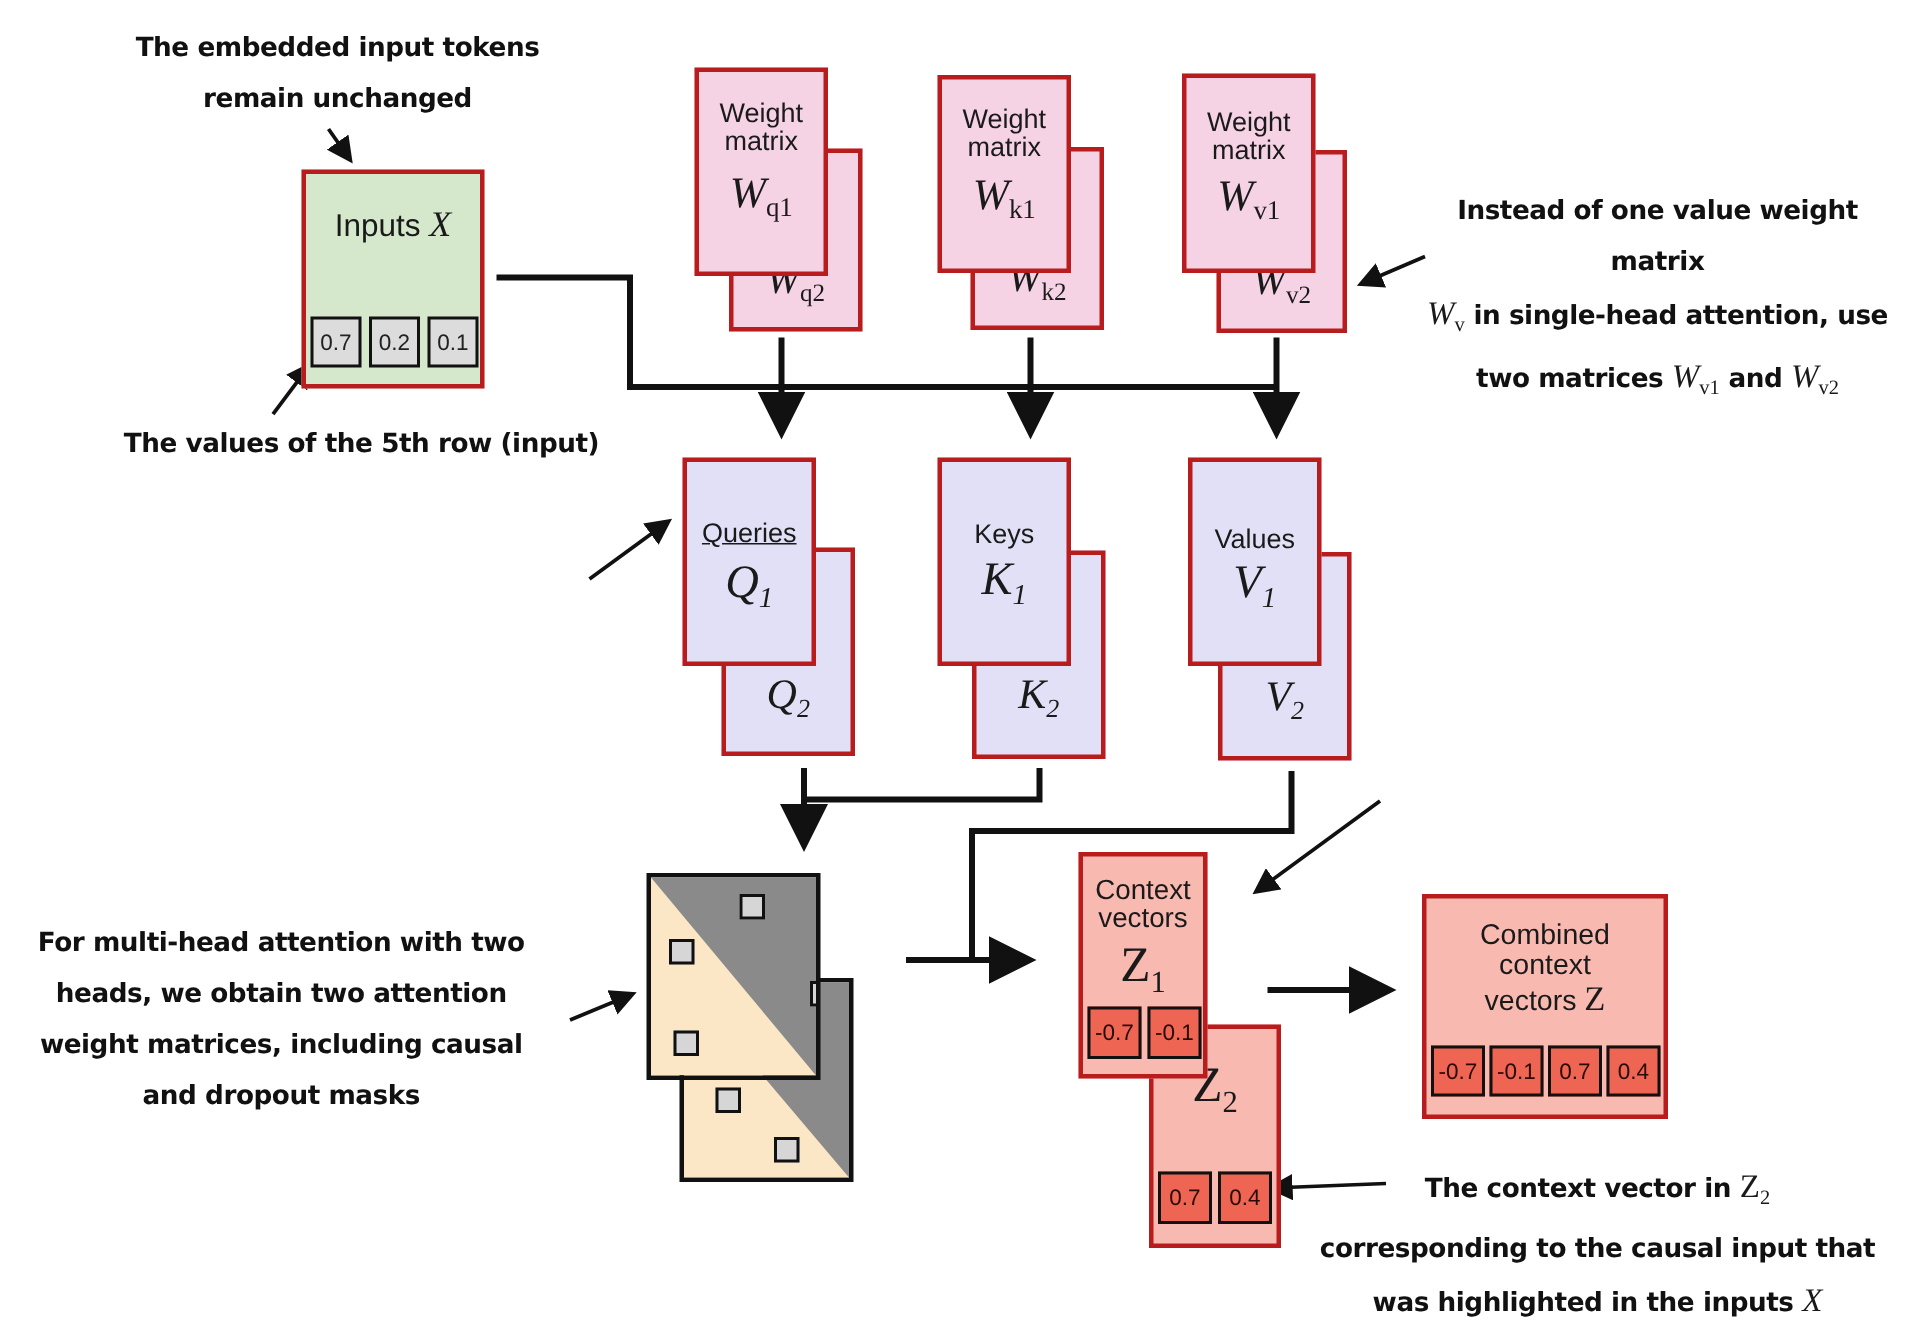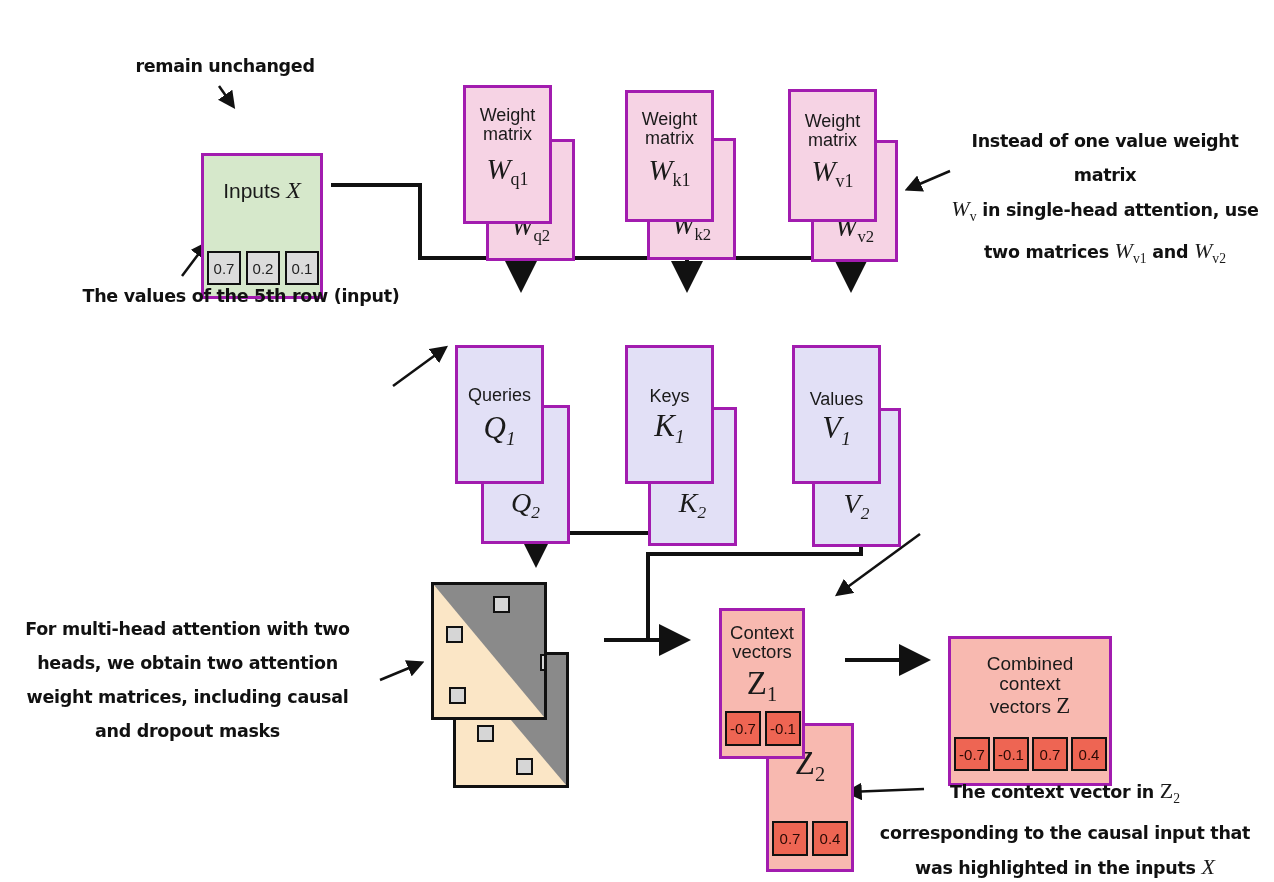--- a/index.html
+++ b/index.html
@@ -1,20 +1,20 @@
 <!DOCTYPE html>
 <html><head>
 <meta charset="utf-8">
 <style>
   html, body { margin: 0; padding: 0; background: #ffffff; }
   body { width: 1274px; height: 882px; position: relative; overflow: hidden; font-family: "Liberation Sans", sans-serif; }
   .canvas { position: absolute; left: 0; top: 0; width: 1274px; height: 882px; }
   svg.wires { position: absolute; left: 0; top: 0; width: 1274px; height: 882px; pointer-events: none; }
 
-  .box { position: absolute; box-sizing: border-box; border: 3px solid #a21caf; margin-top: 40px; }
+  .box { position: absolute; box-sizing: border-box; border: 3px solid #b91c1c; }
   .green { background: #d6e8cb; }
   .pink { background: #f6d3e4; }
   .lav { background: #e2e0f6; }
   .salmon { background: #f8b9b0; }
 
   .lbl { position: absolute; left: 0; right: 0; text-align: center; font-family: "Liberation Sans", sans-serif; color: #1a1a1a; line-height: 1.05; }
   .math { font-family: "Liberation Serif", serif; font-style: italic; color: #1a1a1a; }
   .math sub { font-size: 0.62em; vertical-align: -0.35em; }
   .math.upright-sub sub { font-style: normal; }
 
@@ -99,21 +99,21 @@
   </div>
   <div class="box pink" style="left:788px; top:49px; width:89px; height:133px;">
     <div class="lbl" style="top:20px; font-size:18px;"><span>Weight</span><br><span>matrix</span></div>
     <div class="lbl" style="top:64px; font-size:29px;"><span class="math upright-sub"><span>W</span><sub>v1</sub></span></div>
   </div>
 
   <div class="box lav" style="left:481px; top:365px; width:89px; height:139px;">
     <div class="lbl" style="top:80px; font-size:28px;"><span class="math"><span>Q</span><sub>2</sub></span></div>
   </div>
   <div class="box lav" style="left:455px; top:305px; width:89px; height:139px;">
-    <div class="lbl" style="top:38px; font-size:18px;">Queries</div>
+    <div class="lbl" style="top:38px; font-size:18px;text-decoration:underline;">Queries</div>
     <div class="lbl" style="top:64px; font-size:31px;"><span class="math"><span>Q</span><sub>1</sub></span></div>
   </div>
 
   <div class="box lav" style="left:648px; top:367px; width:89px; height:139px;">
     <div class="lbl" style="top:78px; font-size:28px;"><span class="math"><span>K</span><sub>2</sub></span></div>
   </div>
   <div class="box lav" style="left:625px; top:305px; width:89px; height:139px;">
     <div class="lbl" style="top:39px; font-size:18px;">Keys</div>
     <div class="lbl" style="top:62px; font-size:31px;"><span class="math"><span>K</span><sub>1</sub></span></div>
   </div>
@@ -164,21 +164,21 @@
       <span>vectors</span>
       <span class="math" style="font-style:normal; font-size:23px;">Z</span>
     </div>
     <div class="cell red" style="left:3px; top:98px; width:36px; height:34px;">-0.7</div>
     <div class="cell red" style="left:42px; top:98px; width:36px; height:34px;">-0.1</div>
     <div class="cell red" style="left:81px; top:98px; width:36px; height:34px;">0.7</div>
     <div class="cell red" style="left:120px; top:98px; width:36px; height:34px;">0.4</div>
   </div>
 
   <div class="note" style="left:60px; top:15px; width:330px;">
-    <br>
+    <span>The embedded input tokens</span><br>
     <span>remain unchanged</span>
   </div>
 
   <div class="note" style="left:56px; top:279px; width:370px;">
     <span>The values of the 5th row (input)</span><br>
   </div>
 
   <div class="note" style="left:940px; top:124px; width:330px;">
     <span>Instead of one value weight matrix</span><br>
     <span class="math upright-sub"><span>W</span><sub>v</sub></span><span> in single-head attention, use</span><br>

